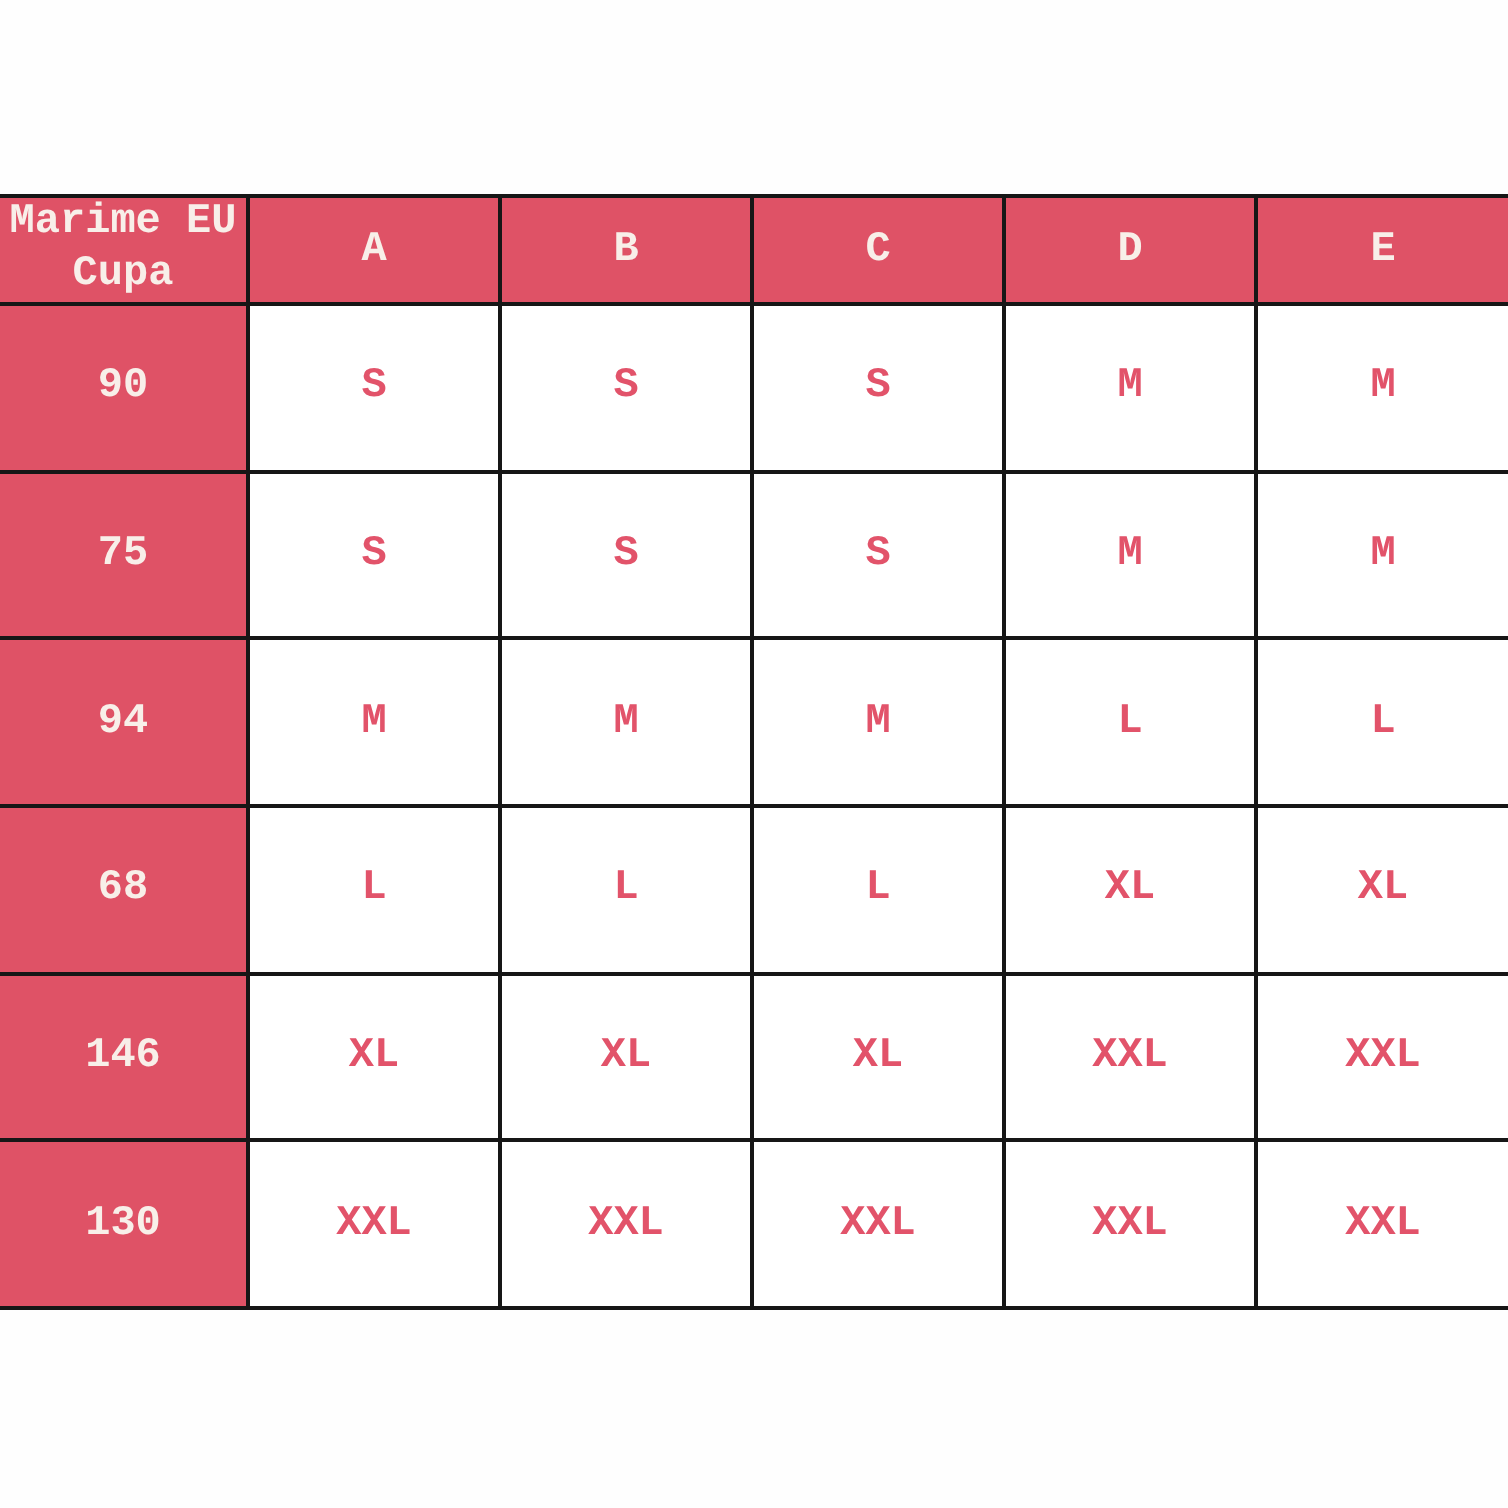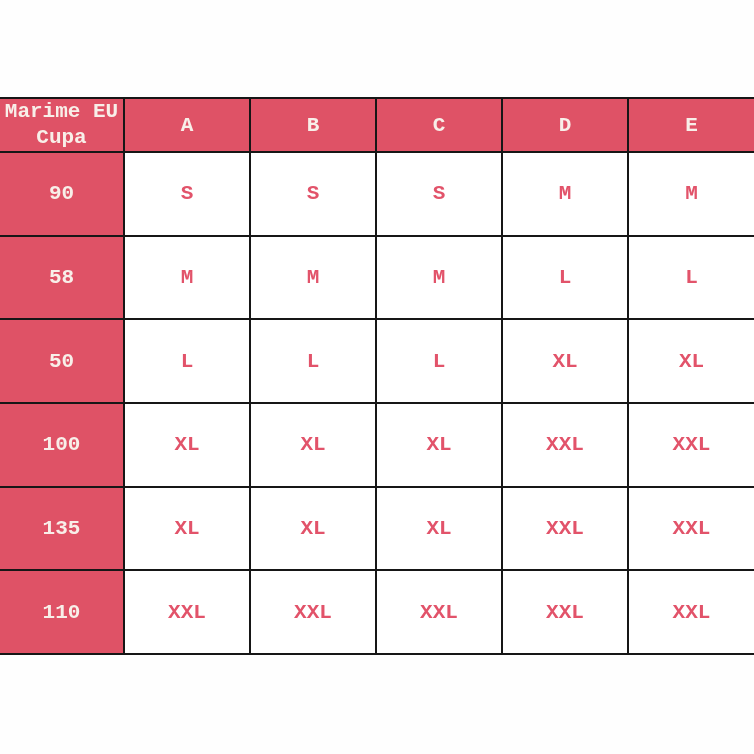--- a/index.html
+++ b/index.html
@@ -85,53 +85,53 @@
 
     <tr>
           <th>90</th>
           <td>S</td>
           <td>S</td>
           <td>S</td>
           <td>M</td>
           <td>M</td>
         </tr>
         <tr>
-          <th>58</th>
+          <th>75</th>
+          <td>S</td>
+          <td>S</td>
+          <td>S</td>
+          <td>M</td>
+          <td>M</td>
+        </tr>
+        <tr>
+          <th>94</th>
           <td>M</td>
           <td>M</td>
           <td>M</td>
           <td>L</td>
           <td>L</td>
         </tr>
         <tr>
-          <th>50</th>
+          <th>68</th>
           <td>L</td>
           <td>L</td>
           <td>L</td>
           <td>XL</td>
           <td>XL</td>
         </tr>
         <tr>
-          <th>100</th>
+          <th>146</th>
           <td>XL</td>
           <td>XL</td>
           <td>XL</td>
           <td>XXL</td>
           <td>XXL</td>
         </tr>
         <tr>
-          <th>135</th>
-          <td>XL</td>
-          <td>XL</td>
-          <td>XL</td>
-          <td>XXL</td>
-          <td>XXL</td>
-        </tr>
-        <tr>
-          <th>110</th>
+          <th>130</th>
           <td>XXL</td>
           <td>XXL</td>
           <td>XXL</td>
           <td>XXL</td>
           <td>XXL</td>
         </tr>
       </tbody>
   </table>
 </div>
 

